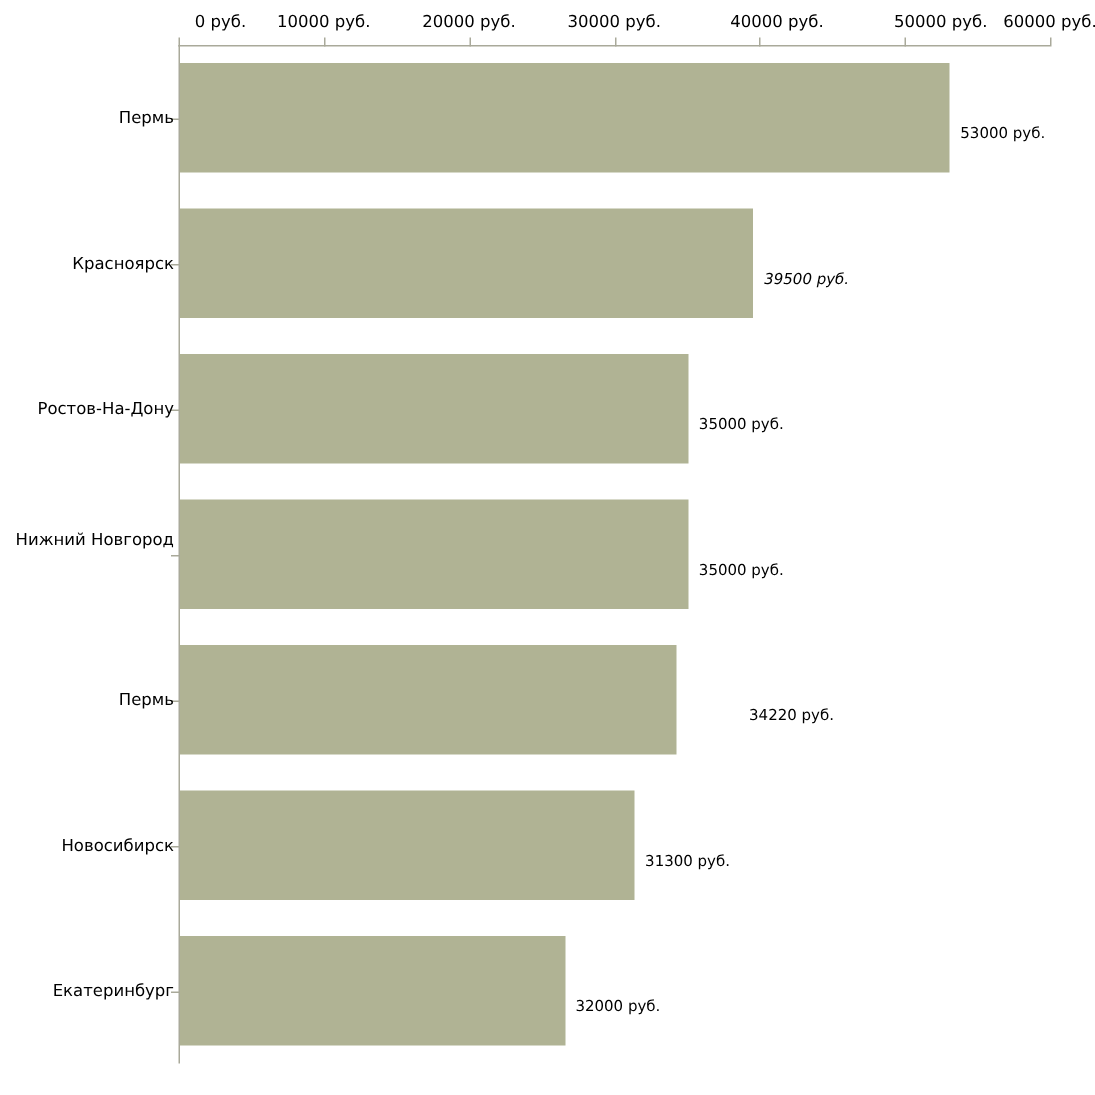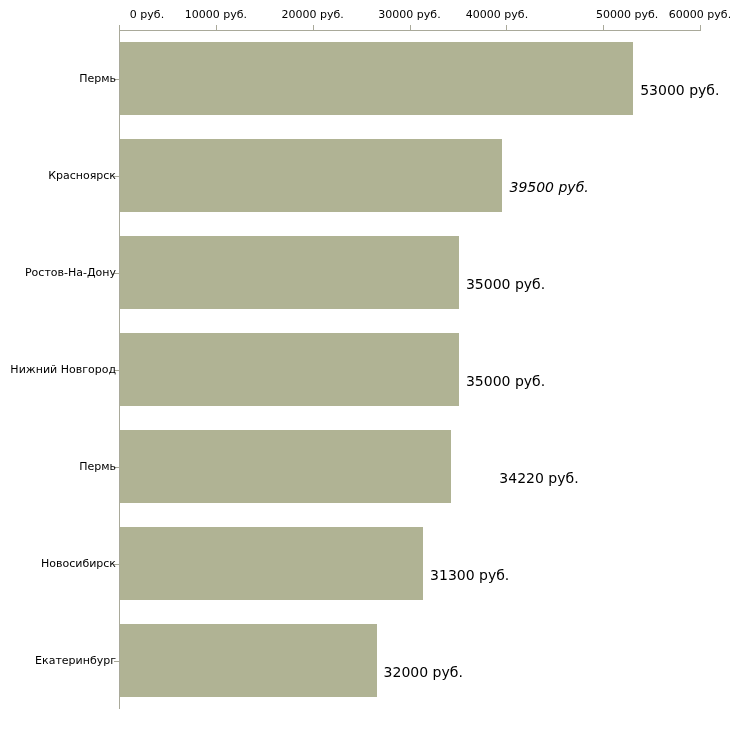--- a/index.html
+++ b/index.html
@@ -75,21 +75,21 @@
   }
 
   
   .bar {
     position: absolute;
     left: 120px;
     background: #b0b394;
   }
   .bar-value-label {
     position: absolute;
-    font-size: 14px;
+    font-size: 10px;
     line-height: 14px;
     color: #000;
     white-space: nowrap;
     transform: translateY(-50%);
   }
 </style>
 </head>
 <body>
 
 <div id="chart-root">
@@ -100,35 +100,35 @@
   <div id="x-ticks">
       <div class="x-tick" style="left: 119px;"></div>
       <div class="x-tick-label" style="left: 119px; margin-left: 28px;">0 руб.</div>
       <div class="x-tick" style="left: 215.833px;"></div>
       <div class="x-tick-label" style="left: 215.833px;">10000 руб.</div>
       <div class="x-tick" style="left: 312.667px;"></div>
       <div class="x-tick-label" style="left: 312.667px;">20000 руб.</div>
       <div class="x-tick" style="left: 409.5px;"></div>
       <div class="x-tick-label" style="left: 409.5px;">30000 руб.</div>
       <div class="x-tick" style="left: 506.333px;"></div>
-      <div class="x-tick-label" style="left: 497px; text-align: center;">40000 руб.</div>
+      <div class="x-tick-label" style="left: 518px; text-align: center;">40000 руб.</div>
       <div class="x-tick" style="left: 603.167px;"></div>
       <div class="x-tick-label" style="left: 603.167px; margin-left: 24px;">50000 руб.</div>
       <div class="x-tick" style="left: 700px;"></div>
       <div class="x-tick-label" style="left: 700px;">60000 руб.</div>
     </div>
   <div id="y-ticks">
       <div class="y-tick" style="top: 79px;"></div>
       <div class="y-tick-label" style="top: 79px;">Пермь</div>
       <div class="y-tick" style="top: 176px;"></div>
       <div class="y-tick-label" style="top: 176px;">Красноярск</div>
       <div class="y-tick" style="top: 273px;"></div>
       <div class="y-tick-label" style="top: 273px; margin-left: 11px;">Ростов-На-Дону</div>
       <div class="y-tick" style="top: 370px;"></div>
-      <div class="y-tick-label" style="top: 370px;">Нижний Новгород</div>
+      <div class="y-tick-label" style="top: 360px;">Нижний Новгород</div>
       <div class="y-tick" style="top: 467px;"></div>
       <div class="y-tick-label" style="top: 467px;">Пермь</div>
       <div class="y-tick" style="top: 564px;"></div>
       <div class="y-tick-label" style="top: 564px;">Новосибирск</div>
       <div class="y-tick" style="top: 661px;"></div>
       <div class="y-tick-label" style="top: 661px;">Екатеринбург</div>
     </div>
   <div id="bars">
       <div class="bar" style="top: 42px; height: 73px; width: 513.217px; background: rgb(176, 179, 148);"></div>
       <div class="bar-value-label" style="left: 640.217px; top: 90px;">53000 руб.</div>

